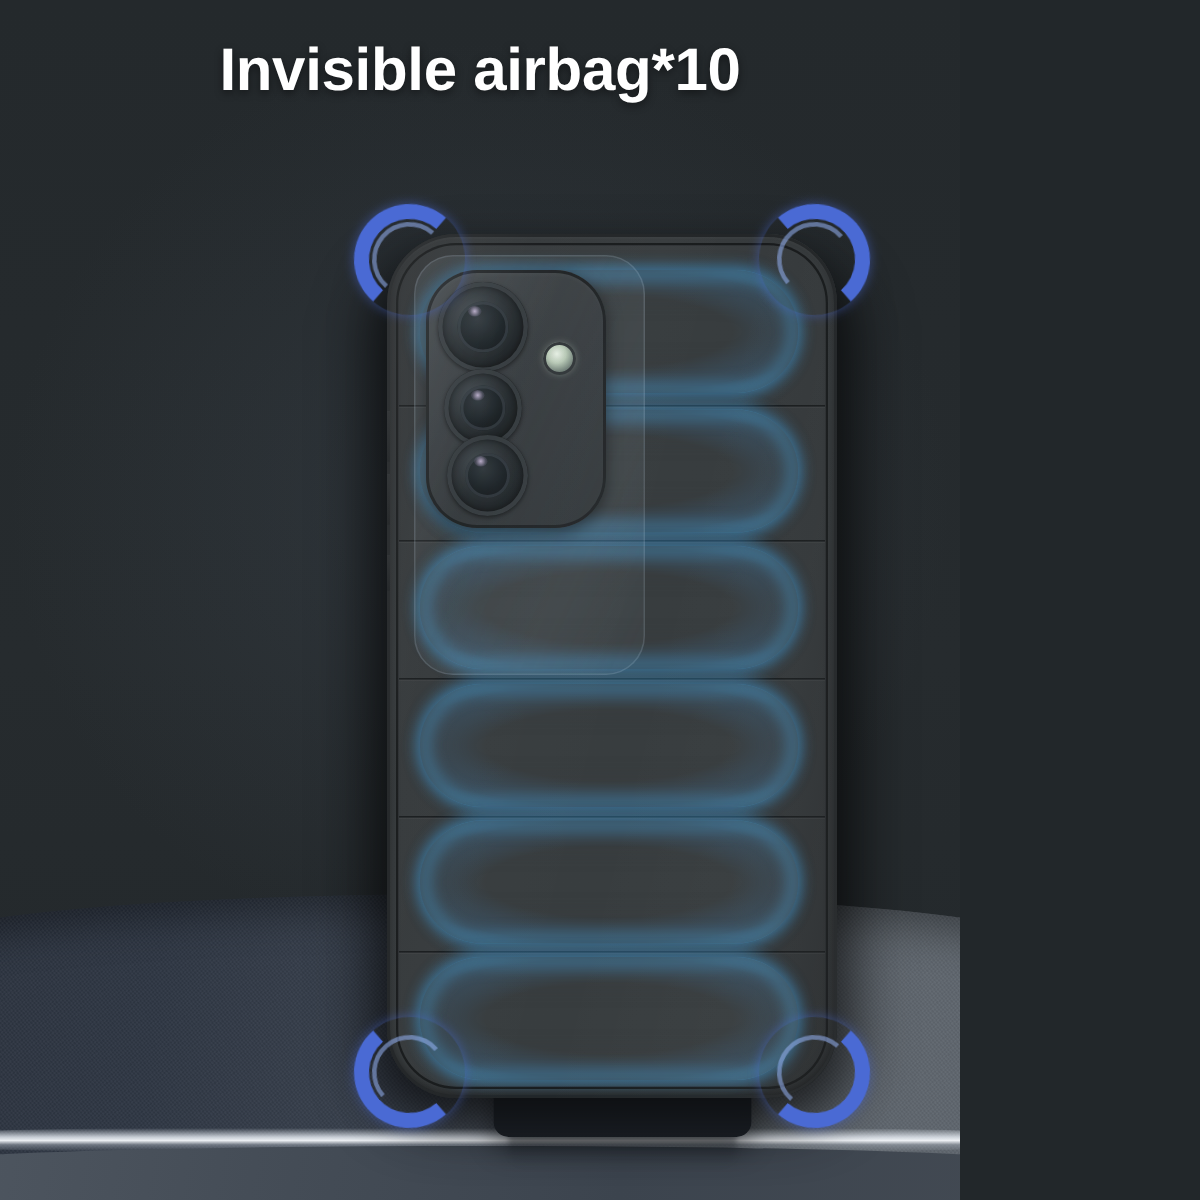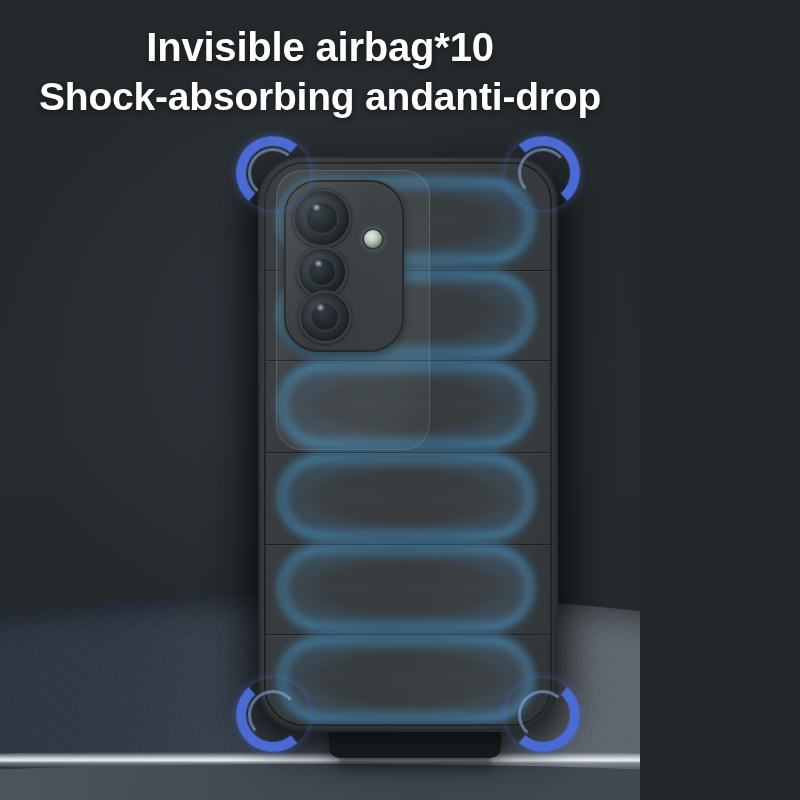--- a/index.html
+++ b/index.html
@@ -327,21 +327,20 @@
   <div class="backdrop-vignette"></div>
 
   <div class="table-slab">
     <div class="table-grain"></div>
   </div>
   <div class="table-rim"></div>
   <div class="table-front"></div>
 
   <div class="headline">
     <span class="line line-1">Invisible airbag*10</span>
-    <span class="line line-2">Shock-absorbing andanti-drop</span>
   </div>
 
   <div class="pedestal-reflection"></div>
   <div class="pedestal">
     <div class="pedestal-notch"></div>
   </div>
 
   <div class="phone">
     <div class="phone-shadow"></div>
 

